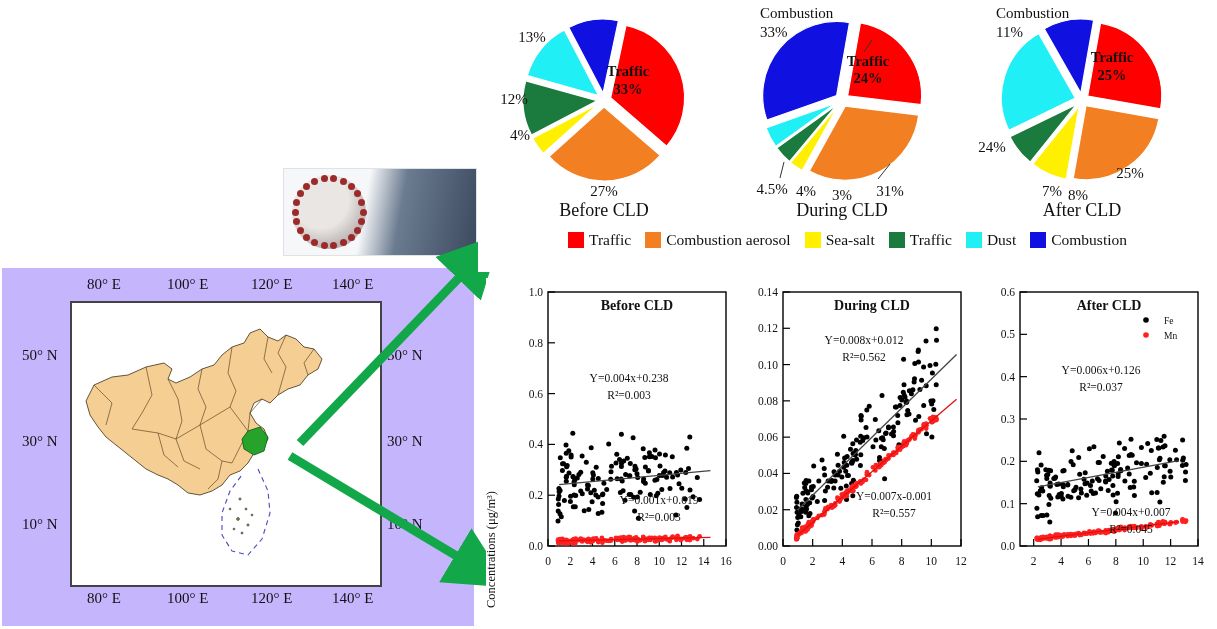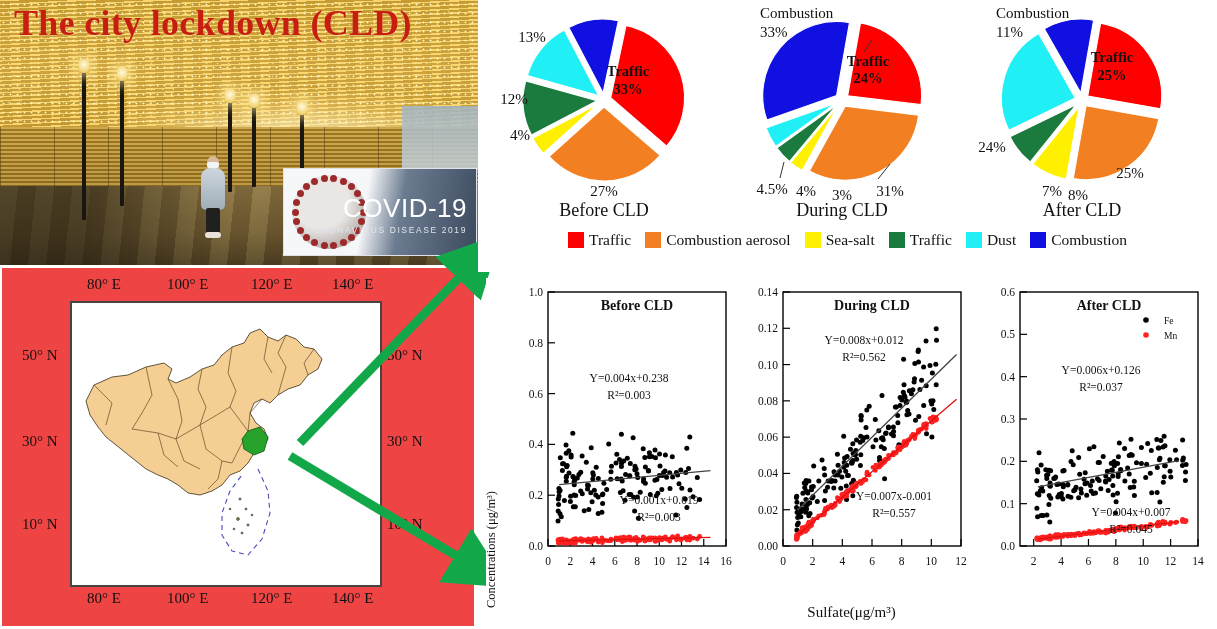--- a/index.html
+++ b/index.html
@@ -52,21 +52,21 @@
       background:linear-gradient(100deg,#f6f7f9 0 42%,#6b7b90 60%,#3c4a5e 100%);
       border:1px solid #dfe3e8;overflow:hidden;}
   .virus{position:absolute;left:8px;top:6px;width:74px;height:74px;border-radius:50%;
       background:radial-gradient(circle at 38% 34%,#e9e6e4 0 42%,#bdb7b4 70%,#9b9491 100%);}
   .virus i{position:absolute;width:7px;height:7px;border-radius:50%;background:#9c2a2a;display:block;}
   .covid .ct{position:absolute;right:9px;top:24px;text-align:right;}
   .covid .c1{font-family:"Liberation Sans",sans-serif;font-weight:bold;font-size:26px;color:#fff;letter-spacing:.5px;}
   .covid .c1 span{font-weight:normal;}
   .covid .c2{font-family:"Liberation Sans",sans-serif;font-size:8.5px;color:#dfe4ea;letter-spacing:1.6px;margin-top:1px;}
 
-  .mapbox{position:absolute;left:2px;top:268px;width:472px;height:358px;background:#ef4444;}
+  .mapbox{position:absolute;left:2px;top:268px;width:472px;height:358px;background:#c4b5fd;}
   .map-frame{position:absolute;left:68px;top:33px;width:308px;height:282px;border:2px solid #444;background:#fff;}
   .maplab{position:absolute;font-size:15px;color:#111;white-space:nowrap;}
   .china{position:absolute;left:0;top:0;width:100%;height:100%;}
 
   
   .pies{position:absolute;left:478px;top:0;width:739px;height:272px;background:#fff;}
   .pie-wrap{position:absolute;width:208px;height:200px;top:4px;}
   .pie-wrap svg{width:100%;height:100%;overflow:visible;}
   .pie-title{position:absolute;width:208px;text-align:center;top:200px;font-size:18px;color:#111;}
   .legend{position:absolute;left:0;top:231px;width:739px;display:flex;justify-content:center;
@@ -86,40 +86,20 @@
   .tk{font-size:11.5px;fill:#111;font-family:"Liberation Serif",serif;}
   .lgt{font-size:9.5px;fill:#111;font-family:"Liberation Serif",serif;}
 
   .arrow{position:absolute;pointer-events:none;}
 </style>
 </head>
 <body>
 
 <div class="root">
 
-  <div class="photo">
-    <div class="sky"></div>
-    <div class="lights"></div>
-    <div class="shops"></div>
-    <div class="far"></div>
-    <div class="ground"></div>
-    <div class="lamp" style="left:82px;top:70px;height:150px"></div>
-    <div class="lamp" style="left:120px;top:78px;height:128px"></div>
-    <div class="lamp" style="left:228px;top:100px;height:92px"></div>
-    <div class="lamp" style="left:252px;top:105px;height:82px"></div>
-    <div class="lamp" style="left:300px;top:112px;height:64px"></div>
-    <div class="person">
-      <div class="head"></div>
-      <div class="mask"></div>
-      <div class="coat"></div>
-      <div class="legs"></div>
-      <div class="shoe"></div>
-    </div>
-    <div class="photo-title">The city lockdown (CLD)</div>
-  </div>
 
   <div class="covid">
     <div class="virus" id="virus">
         <i style="left: 67.5px; top: 33.5px;"></i>
         <i style="left: 66.1228px; top: 43.0789px;"></i>
         <i style="left: 62.1026px; top: 51.8818px;"></i>
         <i style="left: 55.7653px; top: 59.1955px;"></i>
         <i style="left: 47.6241px; top: 64.4275px;"></i>
         <i style="left: 38.3387px; top: 67.1539px;"></i>
         <i style="left: 28.6613px; top: 67.1539px;"></i>
@@ -132,24 +112,20 @@
         <i style="left: 4.89738px; top: 15.1182px;"></i>
         <i style="left: 11.2347px; top: 7.80451px;"></i>
         <i style="left: 19.3759px; top: 2.57251px;"></i>
         <i style="left: 28.6613px; top: -0.153929px;"></i>
         <i style="left: 38.3387px; top: -0.153929px;"></i>
         <i style="left: 47.6241px; top: 2.57251px;"></i>
         <i style="left: 55.7653px; top: 7.80451px;"></i>
         <i style="left: 62.1026px; top: 15.1182px;"></i>
         <i style="left: 66.1228px; top: 23.9211px;"></i>
       </div>
-    <div class="ct">
-      <div class="c1"><span>COVID</span><span>-19</span></div>
-      <div class="c2">CORONAVIRUS DISEASE 2019</div>
-    </div>
   </div>
 
   <div class="mapbox">
     <div class="maplab" style="left:85px;top:8px">80° E</div>
     <div class="maplab" style="left:165px;top:8px">100° E</div>
     <div class="maplab" style="left:249px;top:8px">120° E</div>
     <div class="maplab" style="left:330px;top:8px">140° E</div>
 
     <div class="maplab" style="left:85px;top:322px">80° E</div>
     <div class="maplab" style="left:165px;top:322px">100° E</div>
@@ -1377,16 +1353,15 @@
           <text x="125" y="96" text-anchor="middle" class="eqt">Y=0.006x+0.126</text>
           <text x="125" y="113" text-anchor="middle" class="eqt">R²=0.037</text>
           <text x="155" y="238" text-anchor="middle" class="eqt">Y=0.004x+0.007</text>
           <text x="155" y="255" text-anchor="middle" class="eqt">R²=0.045</text>
           <circle cx="170" cy="42" r="2.8" fill="#000000"></circle>
           <text x="188" y="46" text-anchor="start" class="lgt">Fe</text>
           <circle cx="170" cy="57" r="2.8" fill="#FF2020"></circle>
           <text x="188" y="61" text-anchor="start" class="lgt">Mn</text>
         </svg>
     </div>
-    <div class="xlabel">Sulfate(μg/m³)</div>
   </div>
 
 </div>
 
 </body></html>

